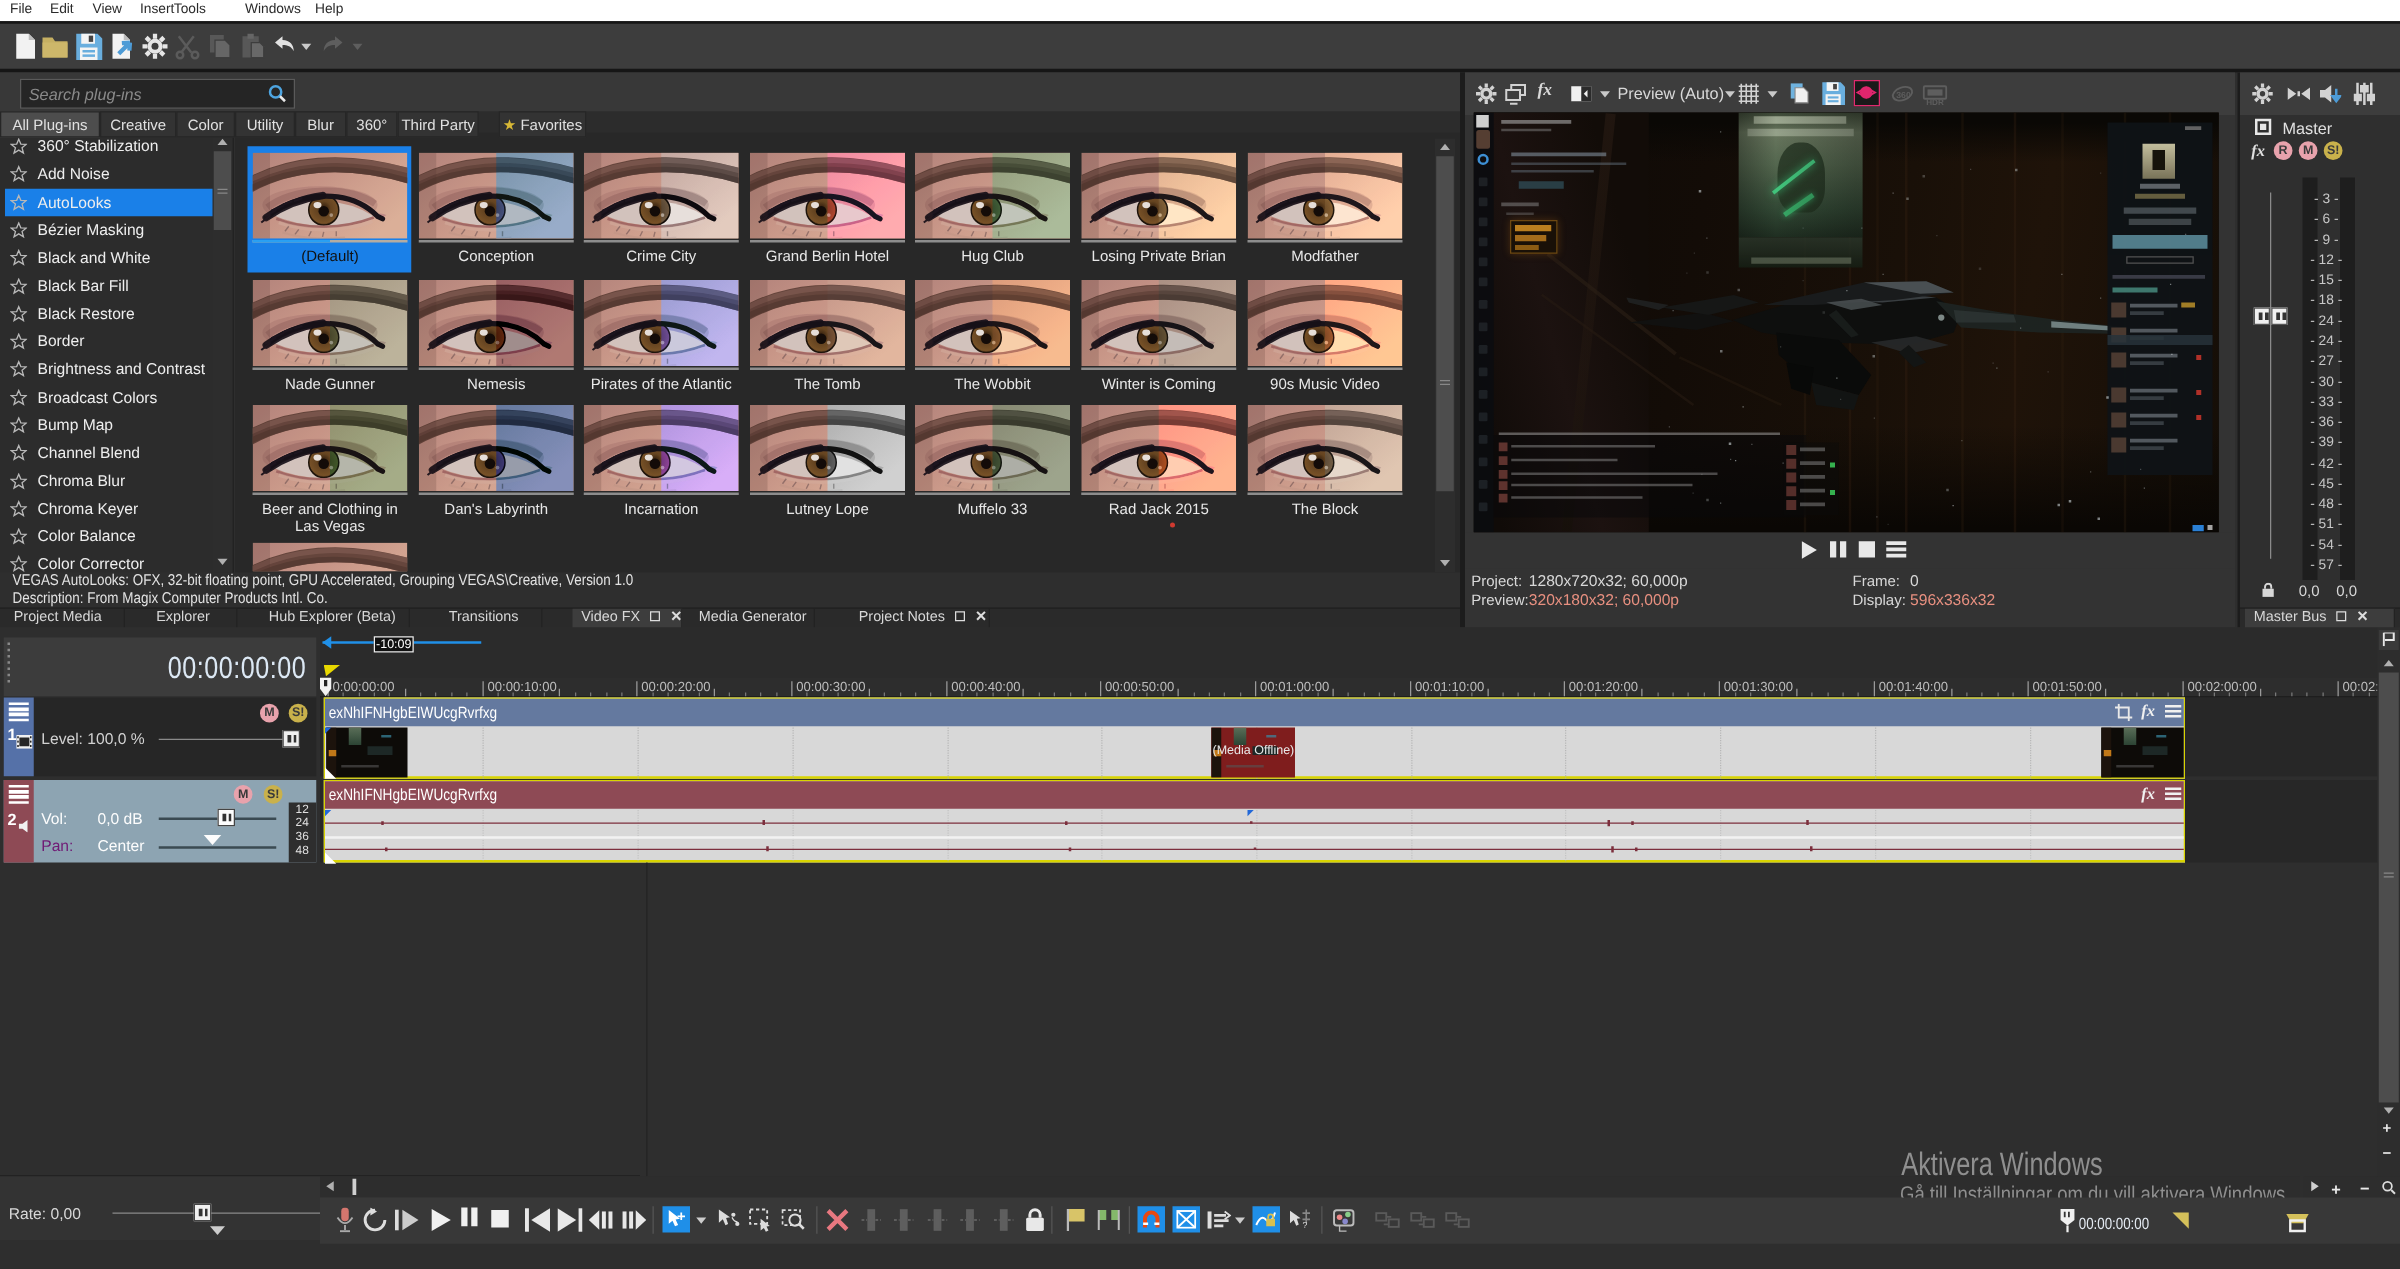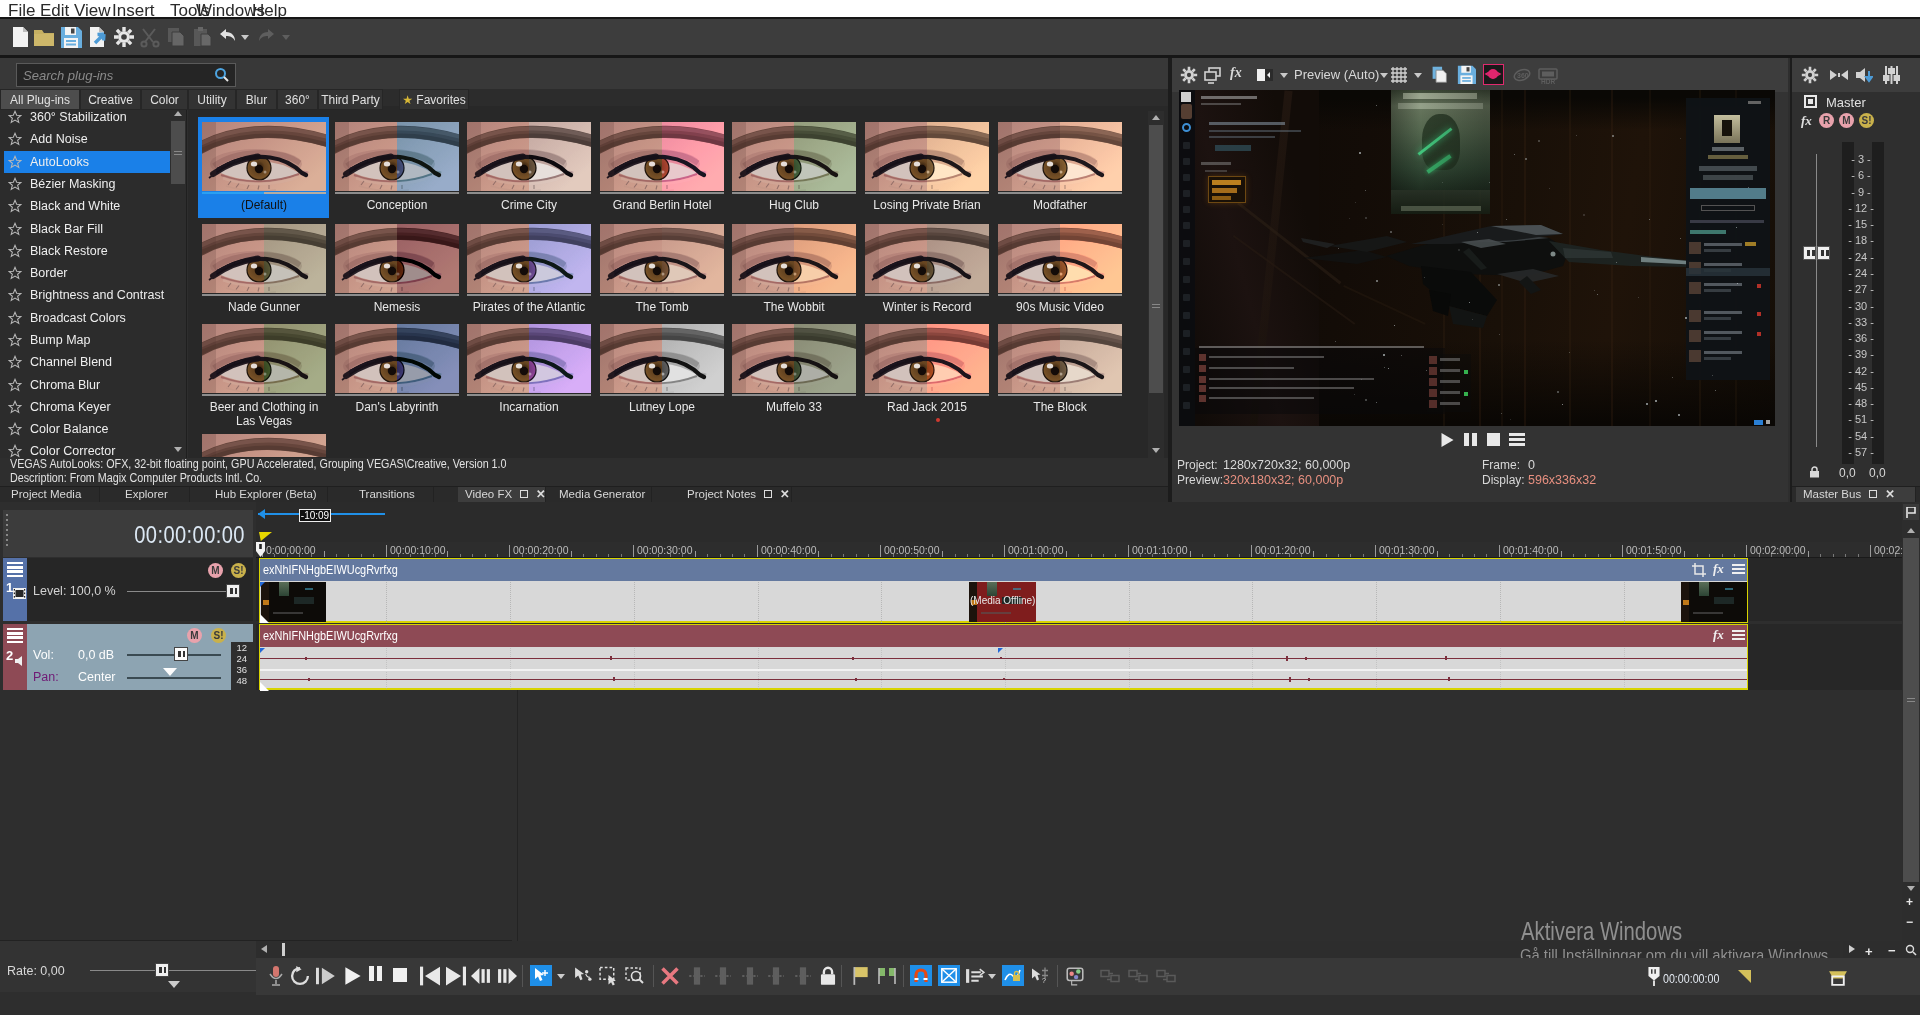--- a/index.html
+++ b/index.html
@@ -1,20 +1,20 @@
 <!DOCTYPE html>
 <html><head><meta charset="utf-8"><style>
 
 *{margin:0;padding:0;box-sizing:border-box;}
 html,body{width:1920px;height:1015px;overflow:hidden;background:#2e2e2e;
  font-family:"Liberation Sans",sans-serif;}
 .ab{position:absolute;}
 
 #menubar{left:0;top:0;width:1920px;height:17px;background:#ffffff;}
-#menubar span{position:absolute;top:1px;font-size:17px;color:#2a2a2a;}
+#menubar span{position:absolute;top:1px;font-size:11px;color:#2a2a2a;}
 
 #toolbar{left:0;top:17px;width:1920px;height:41px;background:#3d3d3d;
  border-top:2px solid #161616;border-bottom:3px solid #161616;}
 .tbi{position:absolute;top:7px;width:22px;height:22px;}
 
 #leftpanel{left:0;top:58px;width:1168px;height:48px;background:#2c2c2c;z-index:5;}
 #searchrow{position:absolute;left:0;top:0;width:1168px;height:31px;background:#383838;}
 #searchbox{left:16px;top:5px;width:220px;height:24px;background:#252525;
  border:1px solid #5a5a5a;}
 #searchbox i{position:absolute;left:6px;top:4px;color:#8a8a8a;font-size:13px;font-style:italic;}
@@ -122,21 +122,21 @@
 <symbol id="star" viewBox="0 0 16 16">
  <path d="M8 1.5 L9.9 6 L14.8 6.3 L11 9.4 L12.3 14.2 L8 11.5 L3.7 14.2 L5 9.4 L1.2 6.3 L6.1 6 Z"></path>
 </symbol>
 </defs>
   </svg>
 <div class="ab" id="menubar">
 <span style="left:8px">File</span>
 <span style="left:40px">Edit</span>
 <span style="left:74px">View</span>
 <span style="left:112px">Insert</span>
-<span style="left:170px">Tools</span>
+<span style="left:139px">Tools</span>
 <span style="left:196px">Windows</span>
 <span style="left:252px">Help</span>
 </div>
 <div class="ab" id="toolbar">
 <svg class="tbi" style="left:9px" viewBox="0 0 22 22">
       <path d="M4 1 h10 l5 5 v15 h-15 z" fill="#f2f2f2"></path>
       <path d="M14 1 l5 5 h-5 z" fill="#bdbdbd"></path>
     </svg>
 <svg class="tbi" style="left:33px" viewBox="0 0 22 22">
       <path d="M1 4 h8 l2 3 h10 v13 h-20 z" fill="#c5af62"></path>
@@ -457,21 +457,21 @@
 <div class="tile" style="left:677px;top:166px">
 <div class="timg">
 <svg width="124" height="69" viewBox="0 0 124 69">
           <use href="#eye"></use>
         </svg>
 <svg width="124" height="69" viewBox="0 0 124 69" style="clip-path:inset(0 0 0 50%);filter:saturate(0.62) brightness(0.96) hue-rotate(8deg)">
           <use href="#eye"></use>
         </svg>
 </div>
 <div class="tstrip"></div>
-<div class="tlab">Winter is Record</div>
+<div class="tlab">Winter is Coming</div>
 </div>
 <div class="tile" style="left:810px;top:166px">
 <div class="timg">
 <svg width="124" height="69" viewBox="0 0 124 69">
           <use href="#eye"></use>
         </svg>
 <svg width="124" height="69" viewBox="0 0 124 69" style="clip-path:inset(0 0 0 50%);filter:sepia(0.55) saturate(1.9) hue-rotate(-14deg) brightness(1.05)">
           <use href="#eye"></use>
         </svg>
 </div>

